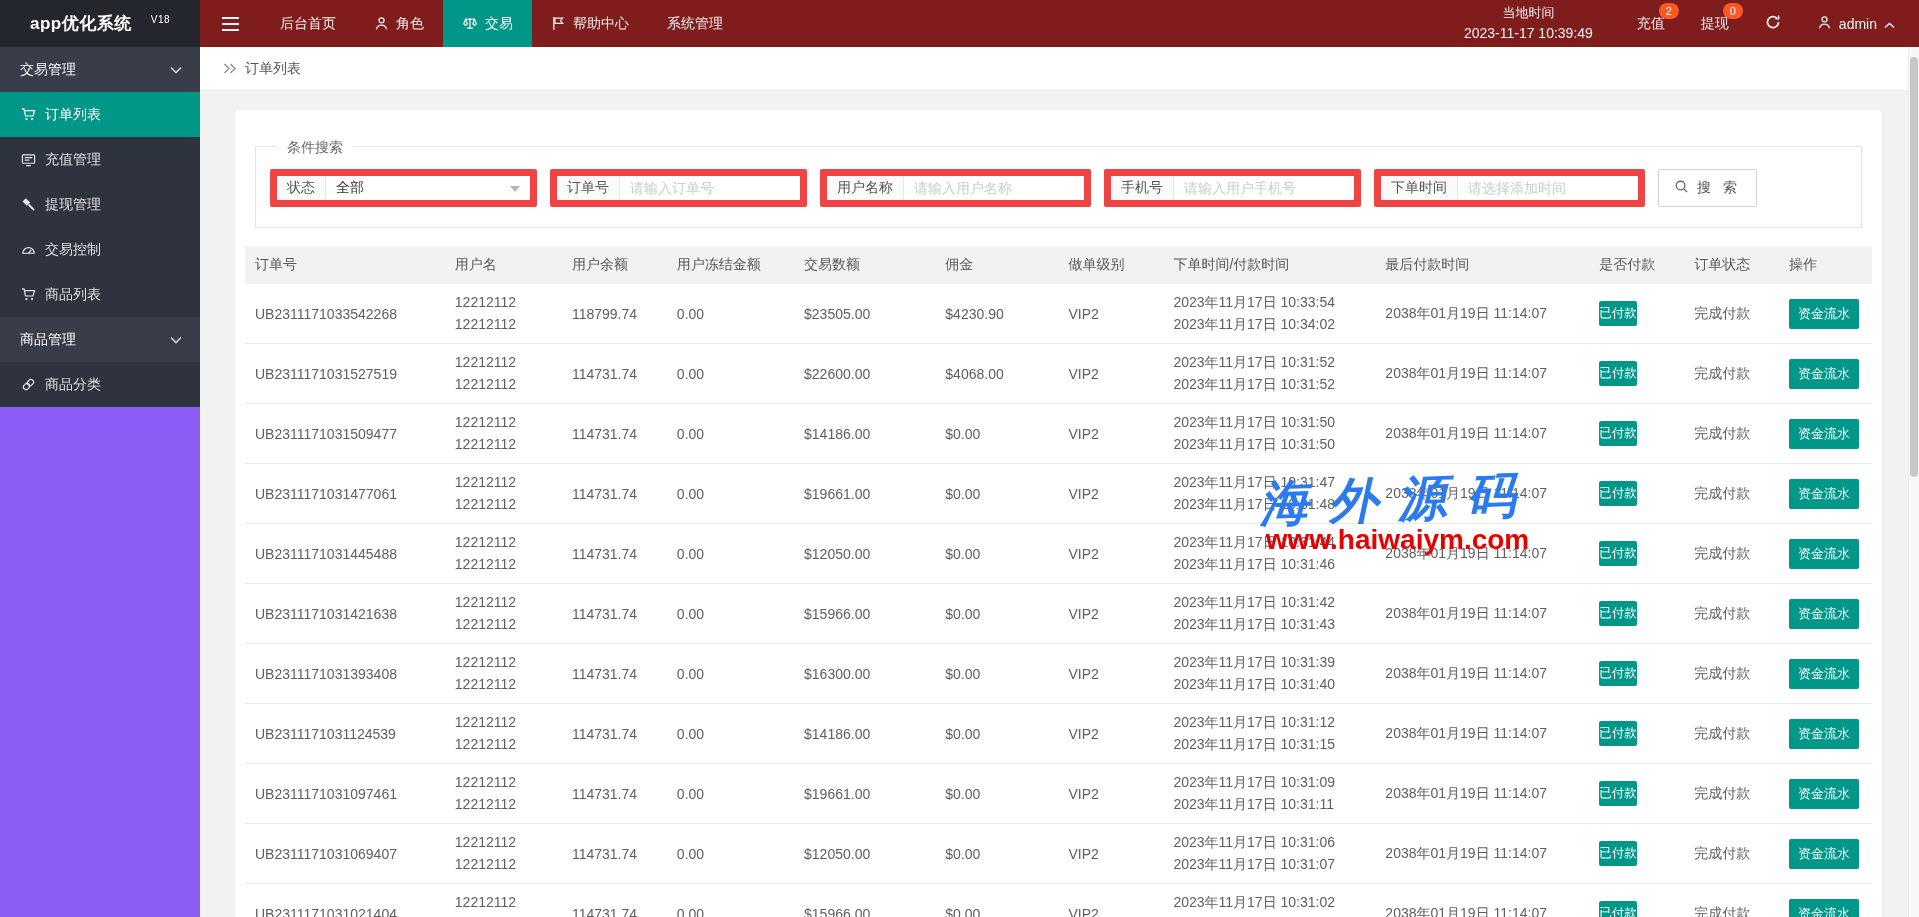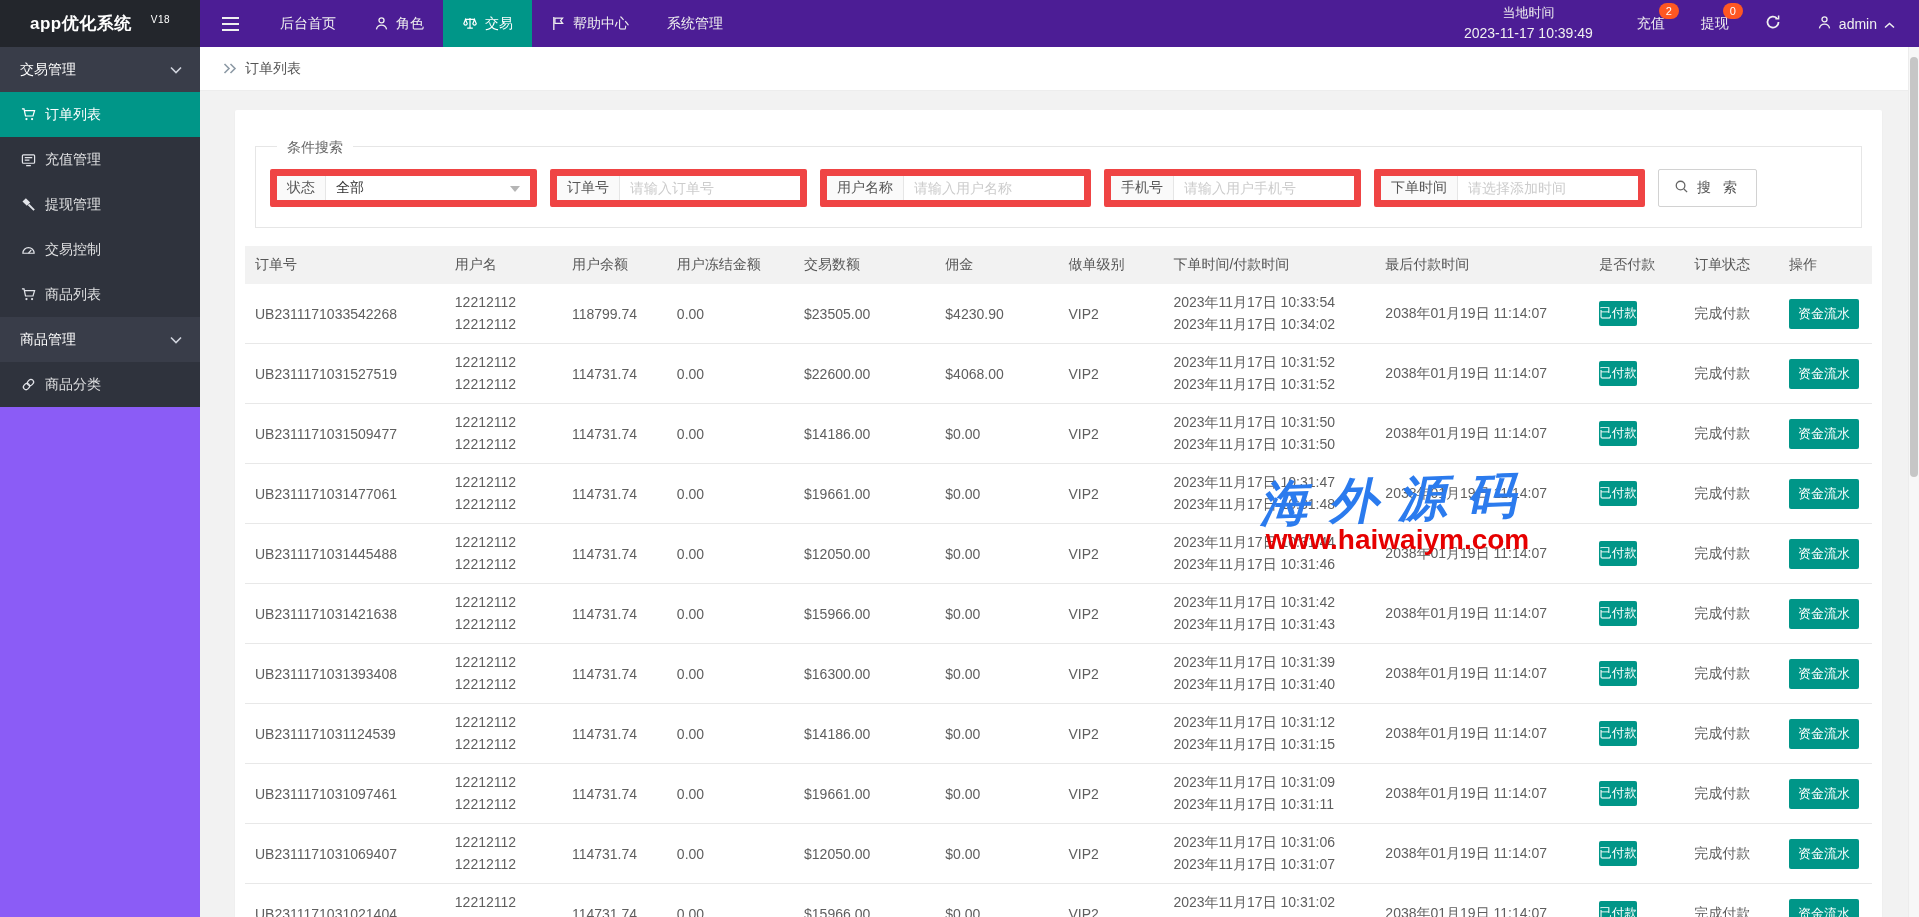--- a/index.html
+++ b/index.html
@@ -1,20 +1,20 @@
 <!DOCTYPE html>
 <html style="--accent: #009688; --badge: #ff5722; --wm-blue: #2b7bee; --wm-red: #e60000;"><head>
 <meta charset="utf-8">
 <style>
   html,body{margin:0;padding:0;}
   body{font-family:"Liberation Sans","DejaVu Sans",sans-serif;}
   .screen{position:relative;width:1919px;height:917px;overflow:hidden;background:#f2f2f2;}
 
   
-  .topbar{position:absolute;top:0;left:0;width:100%;height:47px;background:#4c1d95;display:flex;align-items:stretch;color:#f0f0f0;font-size:14px;z-index:30;}
+  .topbar{position:absolute;top:0;left:0;width:100%;height:47px;background:#7f1d1d;display:flex;align-items:stretch;color:#f0f0f0;font-size:14px;z-index:30;}
   .logo{width:200px;background:#23262c;display:flex;align-items:center;justify-content:center;color:#fff;font-size:17px;font-weight:bold;letter-spacing:.5px;}
   .logo sup{font-size:10px;font-weight:normal;margin-left:19px;transform:translateY(-4px);text-align:right;}
   .nav-item{display:flex;align-items:center;gap:7px;padding:0 19px;cursor:pointer;white-space:nowrap;}
   .nav-item.icon-only{padding:0 22px;}
   .nav-item.active{background:var(--accent,#009688);color:#fff;}
   .nav-item svg{display:block;}
   .topbar-right{margin-left:auto;display:flex;align-items:stretch;}
   .time-block{display:flex;flex-direction:column;align-items:center;justify-content:center;line-height:1.5;padding:0 26px;font-size:13px;}
   .time-block .tv{font-size:14px;}
   .badge-item{position:relative;display:flex;align-items:center;padding:0 18px;cursor:pointer;}

